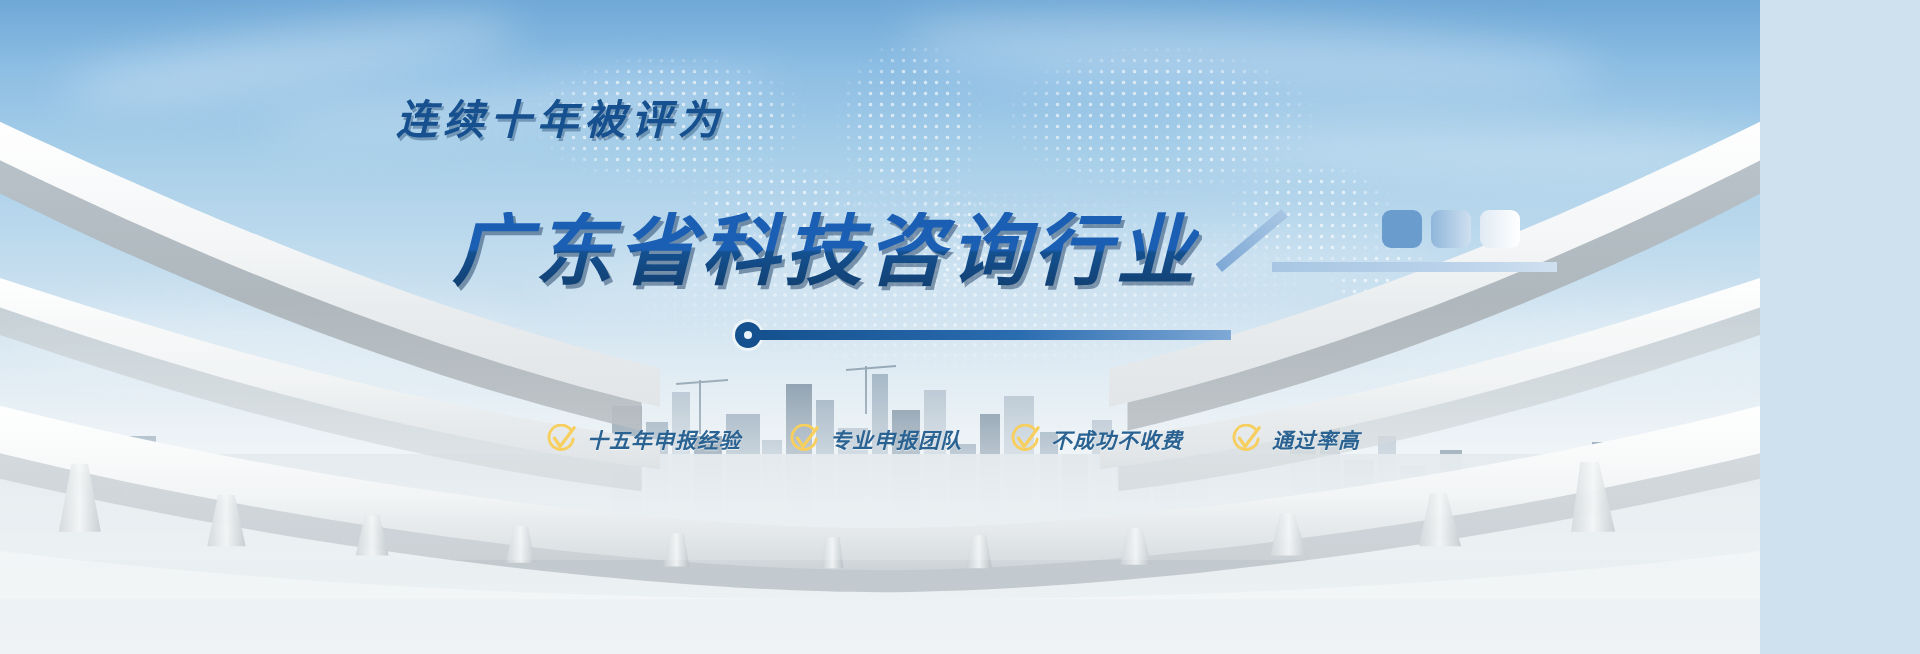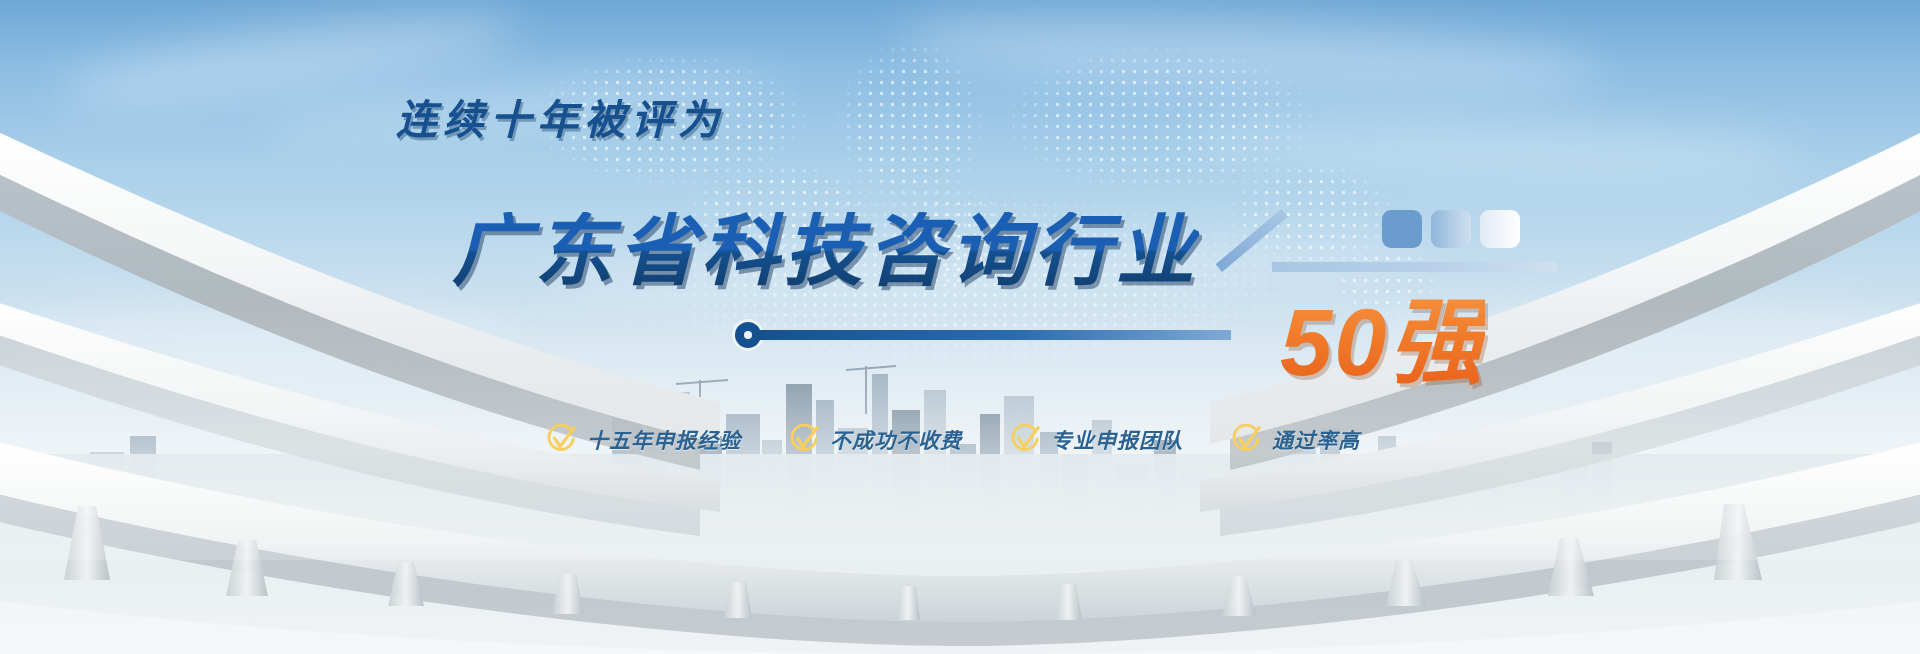--- a/index.html
+++ b/index.html
@@ -6,21 +6,21 @@
   * { margin:0; padding:0; box-sizing:border-box; }
   html, body {
     width:1920px; height:654px;
     overflow:hidden;
     font-family:"Liberation Sans","DejaVu Sans",sans-serif;
     background:#cfe0ef;
   }
 
   .banner {
     position:relative;
-    width:1920px; height:654px;
+    width:1760px; height:654px;
     overflow:hidden;
   }
 
   
   .sky {
     position:absolute; inset:0;
     background:
       linear-gradient(to bottom,
         #6fa8d6 0%,
         #8cbde3 10%,
@@ -375,46 +375,45 @@
     <div class="line-h"></div>
     <div class="line-diag"></div>
     <div class="line-top"></div>
 
     <div class="squares">
       <div class="sq sq1"></div>
       <div class="sq sq2"></div>
       <div class="sq sq3"></div>
     </div>
 
-    <div class="rank">50强</div>
 
     <div class="features">
 
       <div class="feature">
         <svg class="chk" viewBox="0 0 32 32">
           <path d="M27 7 A13 13 0 1 0 29 16" fill="none" stroke="#f7cf5e" stroke-width="3" stroke-linecap="round"></path>
           <path d="M9 15 L15 24 L30 4" fill="none" stroke="#f7cf5e" stroke-width="3.4" stroke-linecap="round" stroke-linejoin="round"></path>
         </svg>
         <span class="lbl">十五年申报经验</span>
       </div>
 
       <div class="feature">
         <svg class="chk" viewBox="0 0 32 32">
           <path d="M27 7 A13 13 0 1 0 29 16" fill="none" stroke="#f7cf5e" stroke-width="3" stroke-linecap="round"></path>
           <path d="M9 15 L15 24 L30 4" fill="none" stroke="#f7cf5e" stroke-width="3.4" stroke-linecap="round" stroke-linejoin="round"></path>
         </svg>
-        <span class="lbl">不成功不收费</span>
+        <span class="lbl">专业申报团队</span>
       </div>
 
       <div class="feature">
         <svg class="chk" viewBox="0 0 32 32">
           <path d="M27 7 A13 13 0 1 0 29 16" fill="none" stroke="#f7cf5e" stroke-width="3" stroke-linecap="round"></path>
           <path d="M9 15 L15 24 L30 4" fill="none" stroke="#f7cf5e" stroke-width="3.4" stroke-linecap="round" stroke-linejoin="round"></path>
         </svg>
-        <span class="lbl">专业申报团队</span>
+        <span class="lbl">不成功不收费</span>
       </div>
 
       <div class="feature">
         <svg class="chk" viewBox="0 0 32 32">
           <path d="M27 7 A13 13 0 1 0 29 16" fill="none" stroke="#f7cf5e" stroke-width="3" stroke-linecap="round"></path>
           <path d="M9 15 L15 24 L30 4" fill="none" stroke="#f7cf5e" stroke-width="3.4" stroke-linecap="round" stroke-linejoin="round"></path>
         </svg>
         <span class="lbl">通过率高</span>
       </div>
 

